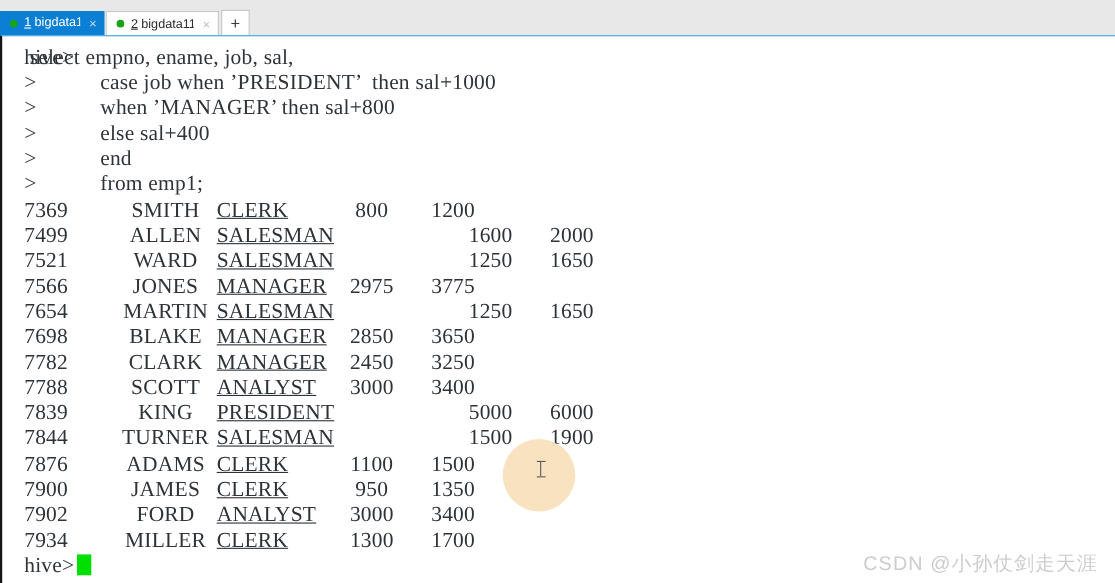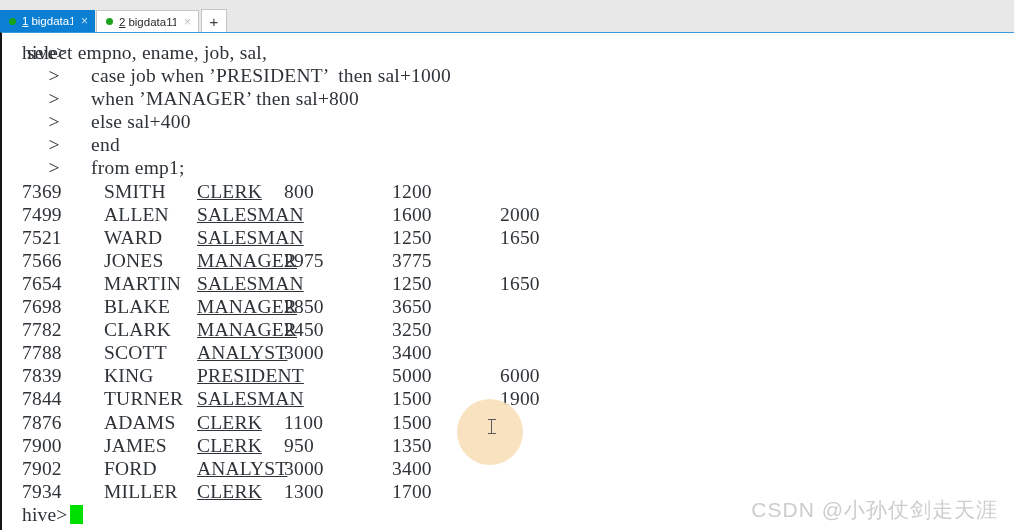--- a/index.html
+++ b/index.html
@@ -114,27 +114,27 @@
     inset: 0;
     padding: 8px 0 0 20px;
     font-family: "Liberation Serif", serif;
     font-size: 19.5px;
     line-height: 23.1px;
     color: #2e3338;
     white-space: pre;
     letter-spacing: 0.2px;
   }
   .line { height: 23.1px; }
-  .seg { display: inline-block; text-align: center; }
+  .seg { display: inline-block; }
 
   
   .c-empno { display: inline-block; width: 82px; }
-  .c-ename { display: inline-block; width: 93px; }
+  .c-ename { display: inline-block; width: 93px; text-align: center; }
   .c-job   { display: inline-block; width: 87px; text-decoration: underline; }
-  .c-sal   { display: inline-block; width: 108px; text-align: left; }
+  .c-sal   { display: inline-block; width: 108px; text-align: center; }
   .c-calc  { display: inline-block; font-family: Liberation Serif, serif; }
   .cursor-block {
     display: inline-block;
     width: 13px;
     height: 19px;
     background: #00e000;
     vertical-align: -3px;
     margin-left: 2px;
   }
 
@@ -165,21 +165,21 @@
   .ibeam .stem { left: 3px; top: 2px; width: 1.4px; height: 13px; }
   .ibeam .top  { left: 0; top: 1px; width: 8px; height: 1.4px; }
   .ibeam .bot  { left: 0; bottom: 1px; width: 8px; height: 1.4px; }
 
   
   .watermark {
     position: absolute;
     right: 16px;
     bottom: 6px;
     font-family: "Liberation Sans", sans-serif;
-    font-size: 21px;
+    font-size: 18px;
     color: #cdcdcd;
     letter-spacing: 1px;
     pointer-events: none;
     white-space: nowrap;
   }
 </style>
 </head>
 <body>
 
 <div class="app-window">

